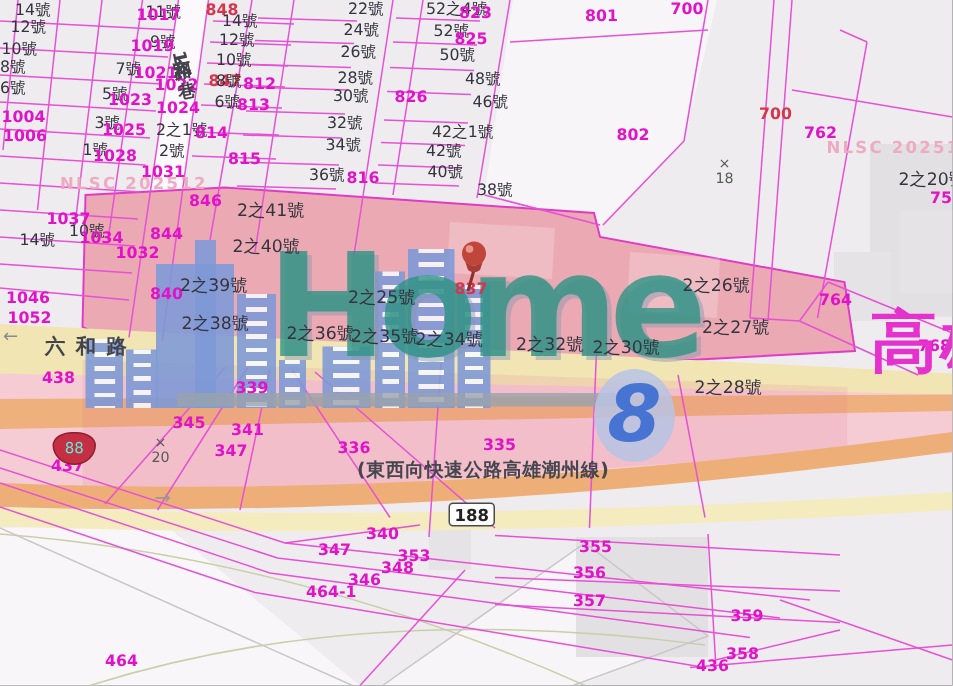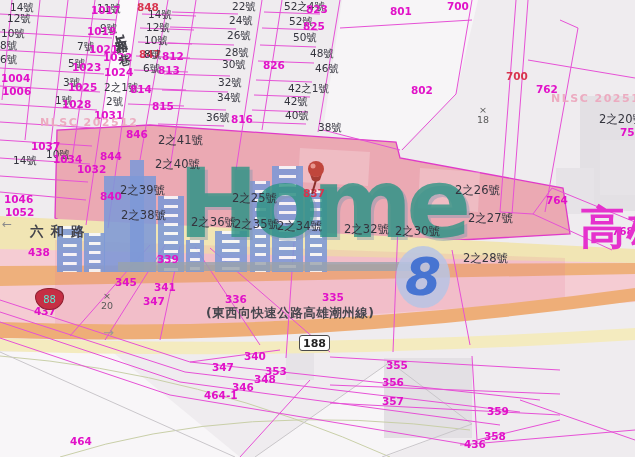--- a/index.html
+++ b/index.html
@@ -9,21 +9,21 @@
     font-family:"DejaVu Sans","Liberation Sans",sans-serif;
     cursor:default;
   }
   #map-root svg{position:absolute;left:0;top:0;}
   .lbl{position:absolute;white-space:nowrap;line-height:1.05;}
   .house{font-size:11.5px;color:#34343e;}
   .house-sm{font-size:10.5px;color:#34343e;}
   .parcel{font-size:10.5px;color:#e112c8;font-weight:bold;}
   .red{font-size:10.5px;color:#d8344e;font-weight:bold;}
   .roadname{font-size:13.5px;color:#43434b;letter-spacing:7px;font-weight:bold;}
-  .roadname-ex{font-size:12.5px;color:#46464e;font-weight:bold;letter-spacing:.5px;}
+  .roadname-ex{font-size:12.5px;color:#46464e;font-weight:bold;letter-spacing:.5px;margin-left:32px;}
   .lane{font-size:12px;color:#43434b;writing-mode:vertical-rl;letter-spacing:2px;transform:rotate(-12deg);font-weight:bold;}
   .marker{font-size:9.5px;color:#5a5a5a;text-align:center;}
   .wm{font-size:11px;color:rgba(236,168,190,.95);letter-spacing:1.5px;font-weight:bold;}
   .city{font-size:45px;color:#e531cd;font-weight:bold;letter-spacing:2px;}
   
   #wm-bar{position:absolute;left:118px;top:262px;width:296px;height:9px;background:#98a2ac;opacity:.8;}
   #wm-home{position:absolute;left:178px;top:148px;font-size:96px;font-weight:bold;letter-spacing:-6px;
     color:rgba(45,148,132,.8);text-shadow:3px 3px 0 rgba(130,150,175,.45);}
   #wm-eight{position:absolute;left:396px;top:246px;width:54px;height:62px;border-radius:50%;
     background:rgba(183,196,228,.85);display:flex;align-items:center;justify-content:center;}

